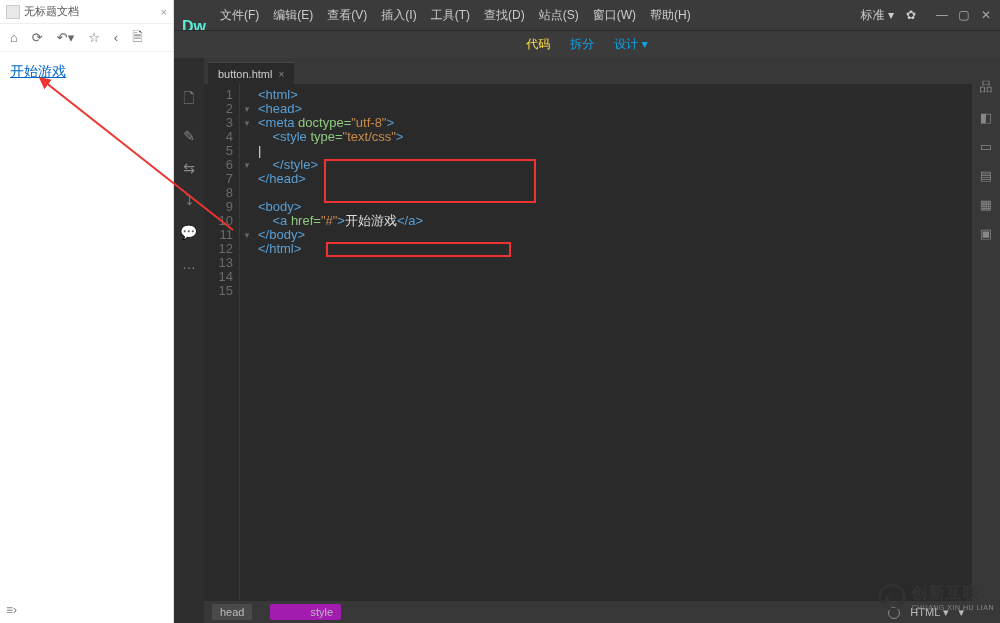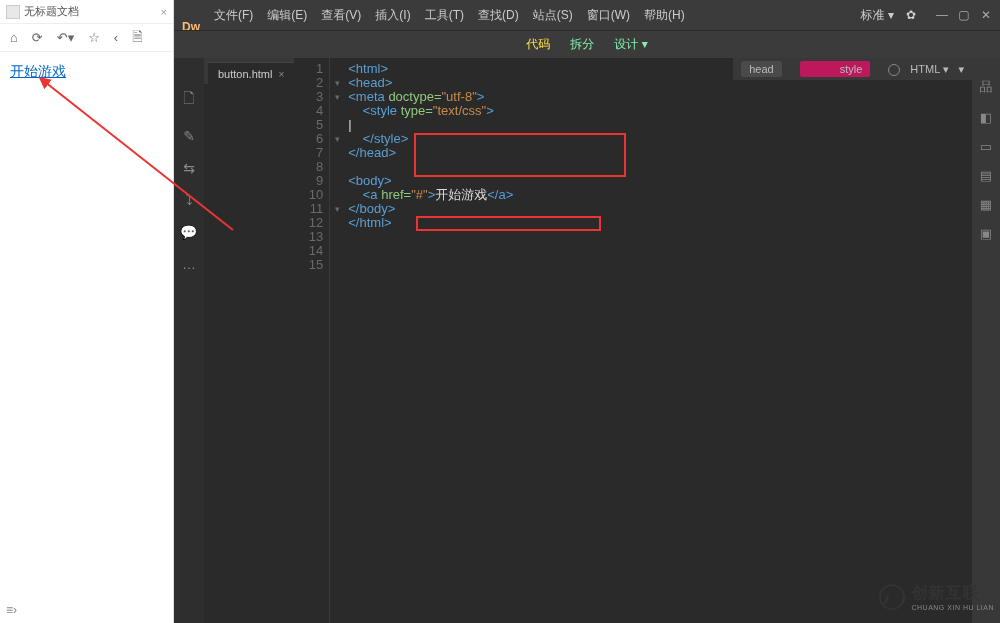--- a/index.html
+++ b/index.html
@@ -11,35 +11,35 @@
 .preview-titlebar .doc-icon { width: 14px; height: 14px; background: #e8e8e8; border: 1px solid #ccc; margin-right: 4px; }
 .preview-titlebar .close-x { margin-left: auto; color: #999; cursor: pointer; }
 .preview-toolbar { height: 28px; display: flex; align-items: center; gap: 14px; padding: 0 10px; font-size: 13px; color: #666; border-bottom: 1px solid #eee; }
 .preview-toolbar span { cursor: pointer; }
 .preview-content { padding: 10px; }
 .preview-content a { color: #0066cc; text-decoration: underline; font-size: 14px; }
 
 
 .dw-window { position: absolute; left: 174px; top: 0; right: 0; height: 623px; background: #2a2a2a; display: flex; flex-direction: column; }
 .dw-menubar { height: 30px; background: #3b3b3b; display: flex; align-items: center; padding: 0 8px; font-size: 12px; color: #ccc; }
-.dw-logo { color: #fdba74; font-weight: bold; font-size: 12px; margin-right: 14px; margin-top: 24px; }
+.dw-logo { color: #5eead4; font-weight: bold; font-size: 16px; margin-right: 14px; margin-top: 24px; }
 .dw-menubar .menu-item { margin-right: 14px; cursor: pointer; }
 .dw-menubar .right { margin-left: auto; display: flex; align-items: center; gap: 12px; }
 .win-controls { display: flex; gap: 10px; margin-left: 8px; }
 .win-controls span { width: 12px; text-align: center; cursor: pointer; color: #aaa; }
 
 .dw-viewbar { height: 28px; background: #3b3b3b; border-top: 1px solid #2a2a2a; display: flex; align-items: center; justify-content: center; gap: 20px; font-size: 12px; }
-.dw-viewbar span { color: #86efac; cursor: pointer; }
+.dw-viewbar span { color: #0ea5e9; cursor: pointer; }
 .dw-viewbar span.active { color: #fde047; }
 
 .dw-body { flex: 1; display: flex; min-height: 0; }
 .dw-leftgutter { width: 30px; background: #2e2e2e; display: flex; flex-direction: column; align-items: center; gap: 16px; padding-top: 30px; color: #888; }
 .dw-leftgutter span { cursor: pointer; font-size: 14px; }
 
-.dw-editor { flex: 1; display: flex; flex-direction: row; background: #2a2a2a; min-width: 0; }
+.dw-editor { flex: 1; display: flex; flex-direction: column; background: #2a2a2a; min-width: 0; }
 .dw-tabs { height: 26px; background: #383838; display: flex; align-items: flex-end; padding-left: 4px; }
 .dw-tab { background: #2a2a2a; color: #ccc; font-size: 11px; padding: 5px 10px 4px; border-top: 1px solid #444; display: flex; align-items: center; gap: 6px; cursor: pointer; }
 .dw-tab .x { color: #888; font-size: 10px; }
 
 .dw-code { flex: 1; display: flex; background: #2a2a2a; font-family: Consolas, monospace; font-size: 13px; line-height: 14px; position: relative; overflow: hidden; }
 .line-numbers { width: 36px; background: #2a2a2a; color: #6a6a6a; text-align: right; padding: 4px 6px 0 0; border-right: 1px solid #3a3a3a; }
 .line-numbers div { height: 14px; }
 .fold-gutter { width: 14px; color: #6a6a6a; padding-top: 4px; }
 .fold-gutter div { height: 14px; font-size: 9px; text-align: center; }
 .code-lines { flex: 1; padding: 4px 0 0 4px; color: #ccc; position: relative; }
@@ -50,21 +50,21 @@
 .t-text { color: #ddd; }
 
 .redbox1 { position: absolute; border: 2px solid #e33; left: 70px; top: 75px; width: 212px; height: 44px; }
 .redbox2 { position: absolute; border: 2px solid #e33; left: 72px; top: 158px; width: 185px; height: 15px; }
 
 .dw-rightgutter { width: 28px; background: #383838; display: flex; flex-direction: column; align-items: center; gap: 14px; padding-top: 20px; color: #888; }
 .dw-rightgutter span { cursor: pointer; font-size: 13px; }
 
 .dw-statusbar { height: 22px; background: #383838; display: flex; align-items: center; padding: 0 8px; font-size: 11px; color: #bbb; gap: 18px; }
 .dw-statusbar .crumb { background: #4a4a4a; padding: 2px 8px; border-radius: 2px; cursor: pointer; }
-.dw-statusbar .crumb.sel { background: #be185d; padding-left: 40px; }
+.dw-statusbar .crumb.sel { background: #a21caf; padding-left: 40px; }
 .dw-statusbar .right-status { margin-left: auto; display: flex; align-items: flex-end; gap: 10px; }
 .dw-statusbar .circ { width: 12px; height: 12px; border-radius: 50%; border: 1px solid #888; }
 
 
 .arrow { position: absolute; left: 33px; top: 70px; pointer-events: none; }
 
 
 .bl-icon { position: absolute; left: 6px; bottom: 6px; color: #888; font-size: 12px; }
 
 

